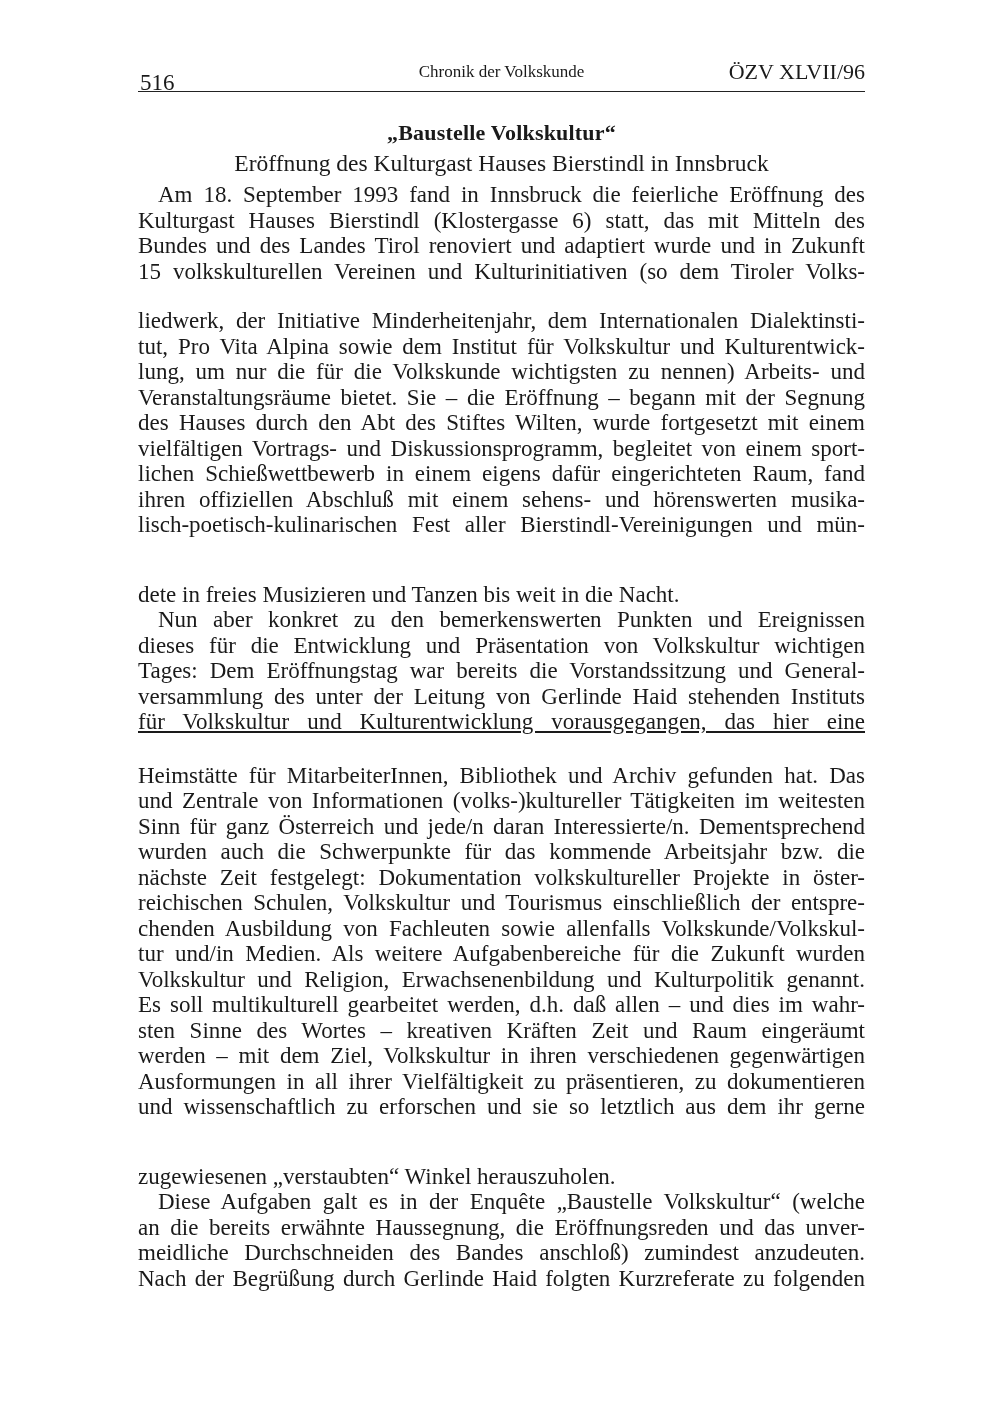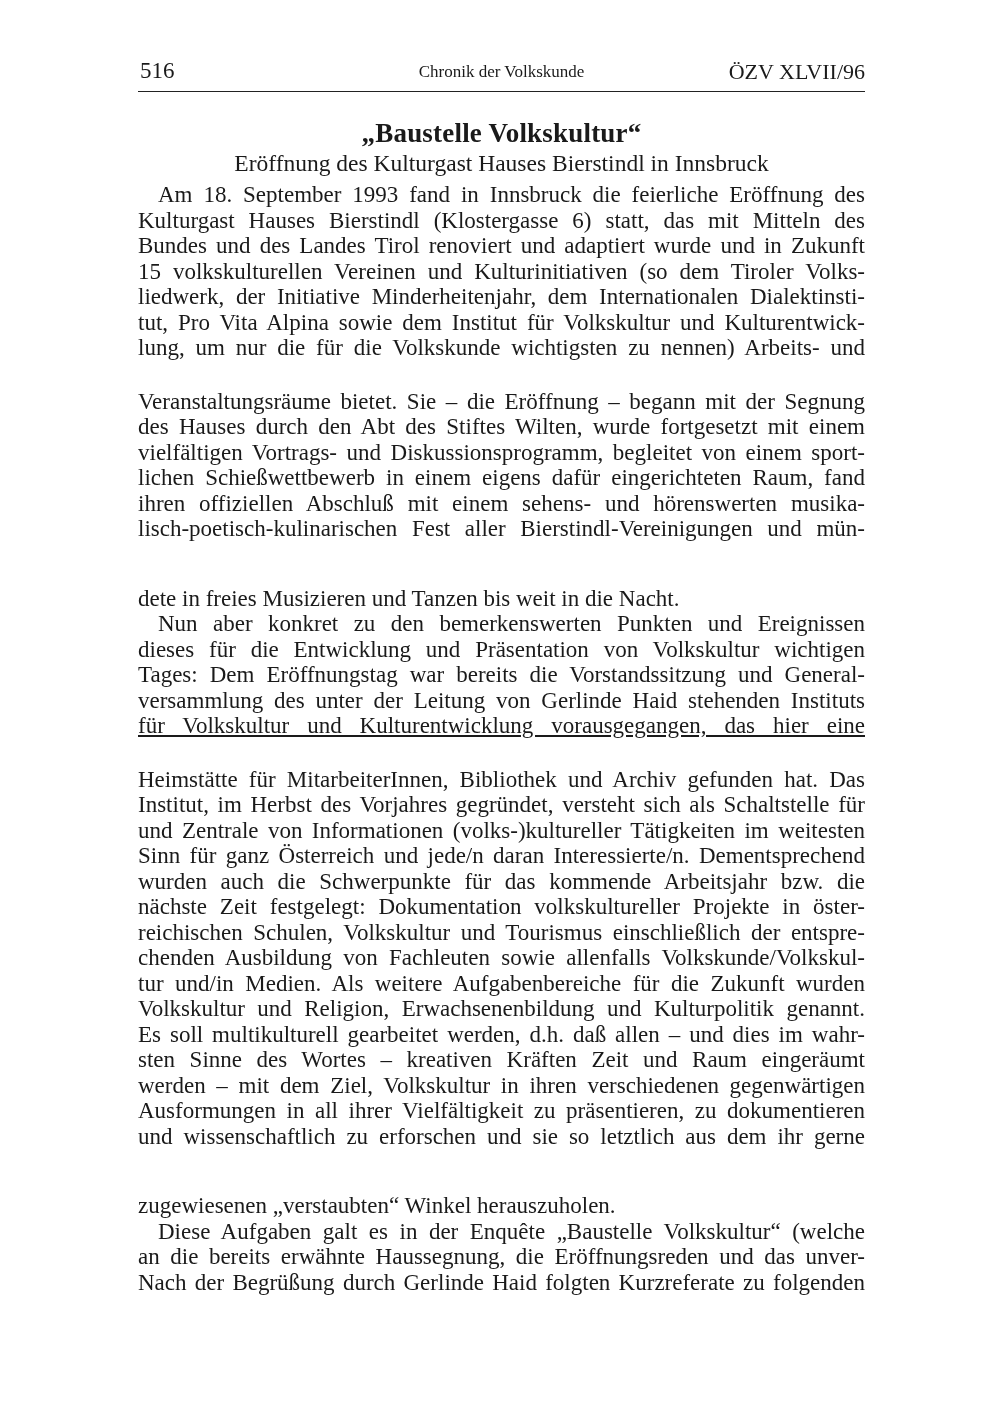--- a/index.html
+++ b/index.html
@@ -1,24 +1,24 @@
 <!DOCTYPE html>
 <html><head>
 <meta charset="utf-8">
 <style>
   html, body { margin: 0; padding: 0; background: #ffffff; }
   body { width: 1000px; height: 1418px; position: relative; overflow: hidden; color: #1a1a1a; }
   .page { position: absolute; left: 138px; top: 56px; width: 727px; font-family: "Liberation Serif", "DejaVu Serif", serif; }
   .running-head { position: relative; height: 32px; }
-  .rh-page { position: absolute; left: 2px; top: 0; font-size: 23px; line-height: 30px; }
+  .rh-page { position: absolute; left: 2px; top: 12px; font-size: 23px; line-height: 30px; }
   .rh-title { position: absolute; left: 0; right: 0; top: 3px; text-align: center; font-size: 17px; line-height: 26px; }
   .rh-vol { position: absolute; right: 0; top: 2px; font-size: 22px; line-height: 28px; }
   .rule { position: absolute; left: 0; right: 0; top: 35px; height: 0; border-top: 1.6px solid #222; }
   .heading { text-align: center; margin-top: 30px; }
-  .h-main { font-weight: bold; font-size: 27px; line-height: 30px; letter-spacing: 0.2px; }
+  .h-main { font-weight: bold; font-size: 22px; line-height: 30px; letter-spacing: 0.2px; }
   .h-sub { font-size: 23.5px; line-height: 30px; }
   .body-text { margin-top: 4px; font-size: 23px; line-height: 25.5px; text-align: justify; hyphens: manual; }
   .body-text p { margin: 0; text-indent: 20px; }
   .body-text p .line { display: block; text-align: justify; text-align-last: justify; }
   .body-text p .line.last { text-align-last: left; margin-top: 44px; }
 </style>
 </head>
 <body>
 
 <div class="page">
@@ -33,53 +33,53 @@
     <div class="h-main">„Baustelle Volkskultur“</div>
     <div class="h-sub">Eröffnung des Kulturgast Hauses Bierstindl in Innsbruck</div>
   </div>
 
   <div class="body-text" id="body-text">
       <p>
         <span class="line">Am 18. September 1993 fand in Innsbruck die feierliche Eröffnung des</span>
         <span class="line" style="text-indent: 0px;">Kulturgast Hauses Bierstindl (Klostergasse 6) statt, das mit Mitteln des</span>
         <span class="line" style="text-indent: 0px;">Bundes und des Landes Tirol renoviert und adaptiert wurde und in Zukunft</span>
         <span class="line" style="text-indent: 0px;">15 volkskulturellen Vereinen und Kulturinitiativen (so dem Tiroler Volks-</span>
-        <span class="line" style="text-indent: 0px;">liedwerk, der Initiative Minderheitenjahr, dem Internationalen Dialektinsti-</span>
+        <span class="line" style="text-indent: 0px; margin-top: 24px;">liedwerk, der Initiative Minderheitenjahr, dem Internationalen Dialektinsti-</span>
         <span class="line" style="text-indent: 0px;">tut, Pro Vita Alpina sowie dem Institut für Volkskultur und Kulturentwick-</span>
         <span class="line" style="text-indent: 0px;">lung, um nur die für die Volkskunde wichtigsten zu nennen) Arbeits- und</span>
-        <span class="line" style="text-indent: 0px; margin-top: 28px;">Veranstaltungsräume bietet. Sie – die Eröffnung – begann mit der Segnung</span>
+        <span class="line" style="text-indent: 0px;">Veranstaltungsräume bietet. Sie – die Eröffnung – begann mit der Segnung</span>
         <span class="line" style="text-indent: 0px;">des Hauses durch den Abt des Stiftes Wilten, wurde fortgesetzt mit einem</span>
         <span class="line" style="text-indent: 0px;">vielfältigen Vortrags- und Diskussionsprogramm, begleitet von einem sport-</span>
         <span class="line" style="text-indent: 0px;">lichen Schießwettbewerb in einem eigens dafür eingerichteten Raum, fand</span>
         <span class="line" style="text-indent: 0px;">ihren offiziellen Abschluß mit einem sehens- und hörenswerten musika-</span>
         <span class="line" style="text-indent: 0px;">lisch-poetisch-kulinarischen Fest aller Bierstindl-Vereinigungen und mün-</span>
         <span class="line last" style="text-indent: 0px;">dete in freies Musizieren und Tanzen bis weit in die Nacht.</span>
       </p>
       <p>
         <span class="line">Nun aber konkret zu den bemerkenswerten Punkten und Ereignissen</span>
         <span class="line" style="text-indent: 0px;">dieses für die Entwicklung und Präsentation von Volkskultur wichtigen</span>
         <span class="line" style="text-indent: 0px;">Tages: Dem Eröffnungstag war bereits die Vorstandssitzung und General-</span>
         <span class="line" style="text-indent: 0px;">versammlung des unter der Leitung von Gerlinde Haid stehenden Instituts</span>
         <span class="line" style="text-indent: 0px; text-decoration: underline;">für Volkskultur und Kulturentwicklung vorausgegangen, das hier eine</span>
         <span class="line" style="text-indent: 0px; margin-top: 28px;">Heimstätte für MitarbeiterInnen, Bibliothek und Archiv gefunden hat. Das</span>
-        <span class="line" style="text-indent: 0px;">Institut, im Herbst des Vorjahres gegründet, versteht sich als Schaltstelle für</span>
         <span class="line" style="text-indent: 0px;">und Zentrale von Informationen (volks-)kultureller Tätigkeiten im weitesten</span>
         <span class="line" style="text-indent: 0px;">Sinn für ganz Österreich und jede/n daran Interessierte/n. Dementsprechend</span>
         <span class="line" style="text-indent: 0px;">wurden auch die Schwerpunkte für das kommende Arbeitsjahr bzw. die</span>
         <span class="line" style="text-indent: 0px;">nächste Zeit festgelegt: Dokumentation volkskultureller Projekte in öster-</span>
         <span class="line" style="text-indent: 0px;">reichischen Schulen, Volkskultur und Tourismus einschließlich der entspre-</span>
         <span class="line" style="text-indent: 0px;">chenden Ausbildung von Fachleuten sowie allenfalls Volkskunde/Volkskul-</span>
         <span class="line" style="text-indent: 0px;">tur und/in Medien. Als weitere Aufgabenbereiche für die Zukunft wurden</span>
         <span class="line" style="text-indent: 0px;">Volkskultur und Religion, Erwachsenenbildung und Kulturpolitik genannt.</span>
         <span class="line" style="text-indent: 0px;">Es soll multikulturell gearbeitet werden, d.h. daß allen – und dies im wahr-</span>
         <span class="line" style="text-indent: 0px;">sten Sinne des Wortes – kreativen Kräften Zeit und Raum eingeräumt</span>
         <span class="line" style="text-indent: 0px;">werden – mit dem Ziel, Volkskultur in ihren verschiedenen gegenwärtigen</span>
         <span class="line" style="text-indent: 0px;">Ausformungen in all ihrer Vielfältigkeit zu präsentieren, zu dokumentieren</span>
         <span class="line" style="text-indent: 0px;">und wissenschaftlich zu erforschen und sie so letztlich aus dem ihr gerne</span>
         <span class="line last" style="text-indent: 0px;">zugewiesenen „verstaubten“ Winkel herauszuholen.</span>
       </p>
       <p>
         <span class="line">Diese Aufgaben galt es in der Enquête „Baustelle Volkskultur“ (welche</span>
         <span class="line" style="text-indent: 0px;">an die bereits erwähnte Haussegnung, die Eröffnungsreden und das unver-</span>
+        <span class="line" style="text-indent: 0px;">meidliche Durchschneiden des Bandes anschloß) zumindest anzudeuten.</span>
         <span class="line" style="text-indent: 0px;">Nach der Begrüßung durch Gerlinde Haid folgten Kurzreferate zu folgenden</span>
       </p>
     </div>
 </div>
 
 </body></html>

